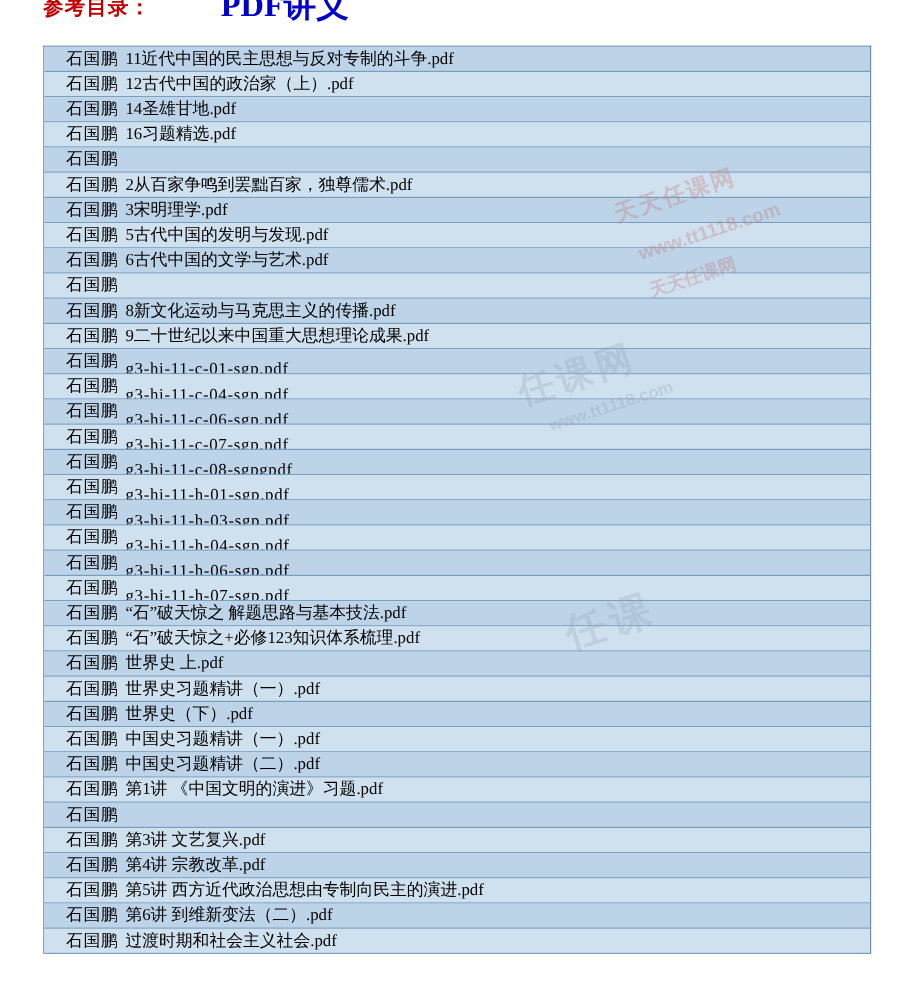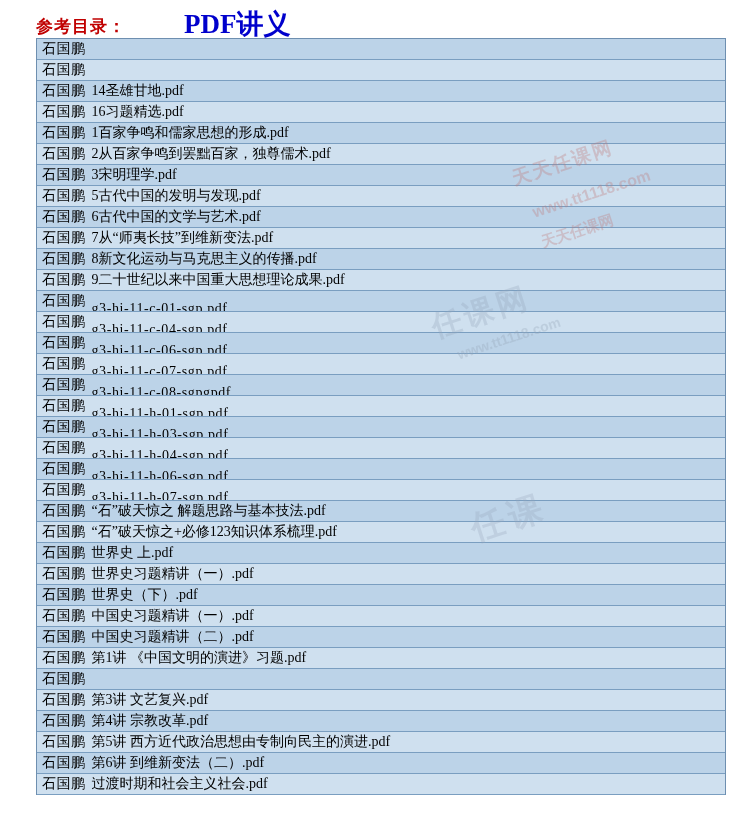--- a/index.html
+++ b/index.html
@@ -15,21 +15,21 @@
   }
   .page {
     position: relative;
     width: 750px;
     height: 825px;
     background: #ffffff;
   }
   .header {
     display: flex;
     align-items: flex-end;
-    padding: 8px 0 0 36px;
+    padding: 8px 0 20px 36px;
     height: 38px;
     box-sizing: border-box;
   }
   .header-label {
     font-family: "Liberation Sans", sans-serif;
     font-weight: bold;
     font-size: 17px;
     color: #c00000;
     letter-spacing: 1px;
     white-space: nowrap;
@@ -51,21 +51,21 @@
     border-left: 1px solid #6e8fb0;
     border-right: 1px solid #6e8fb0;
     box-sizing: border-box;
   }
   .row {
     display: flex;
     align-items: center;
     height: 21px;
     box-sizing: border-box;
     border-bottom: 1px solid #7a9ec0;
-    padding-left: 5px;
+    padding-left: 18px;
     white-space: nowrap;
     overflow: hidden;
   }
   .row.alt-a { background: #bcd3e8; }
   .row.alt-b { background: #cfe0ef; }
   .author {
     font-family: "Liberation Serif", serif;
     font-size: 14px;
     color: #000000;
     letter-spacing: 0.5px;
@@ -136,55 +136,55 @@
 <div class="page">
 
   <div class="header">
     <div class="header-label">参考目录：</div>
     <div class="header-title">PDF讲义</div>
   </div>
 
   <div class="list">
       <div class="row alt-a">
         <span class="author">石国鹏</span>
-      </div>
-      <div class="row alt-b">
-        <span class="author">石国鹏</span>
+        <span class="filename">11近代中国的民主思想与反对专制的斗争.pdf</span>
+      </div>
+      <div class="row alt-b">
+        <span class="author">石国鹏</span>
+        <span class="filename">12古代中国的政治家（上）.pdf</span>
       </div>
       <div class="row alt-a">
         <span class="author">石国鹏</span>
         <span class="filename">14圣雄甘地.pdf</span>
       </div>
       <div class="row alt-b">
         <span class="author">石国鹏</span>
         <span class="filename">16习题精选.pdf</span>
       </div>
       <div class="row alt-a">
         <span class="author">石国鹏</span>
-        <span class="filename">1百家争鸣和儒家思想的形成.pdf</span>
       </div>
       <div class="row alt-b">
         <span class="author">石国鹏</span>
         <span class="filename">2从百家争鸣到罢黜百家，独尊儒术.pdf</span>
       </div>
       <div class="row alt-a">
         <span class="author">石国鹏</span>
         <span class="filename">3宋明理学.pdf</span>
       </div>
       <div class="row alt-b">
         <span class="author">石国鹏</span>
         <span class="filename">5古代中国的发明与发现.pdf</span>
       </div>
       <div class="row alt-a">
         <span class="author">石国鹏</span>
         <span class="filename">6古代中国的文学与艺术.pdf</span>
       </div>
       <div class="row alt-b">
         <span class="author">石国鹏</span>
-        <span class="filename">7从“师夷长技”到维新变法.pdf</span>
       </div>
       <div class="row alt-a">
         <span class="author">石国鹏</span>
         <span class="filename">8新文化运动与马克思主义的传播.pdf</span>
       </div>
       <div class="row alt-b">
         <span class="author">石国鹏</span>
         <span class="filename">9二十世纪以来中国重大思想理论成果.pdf</span>
       </div>
       <div class="row alt-a">

